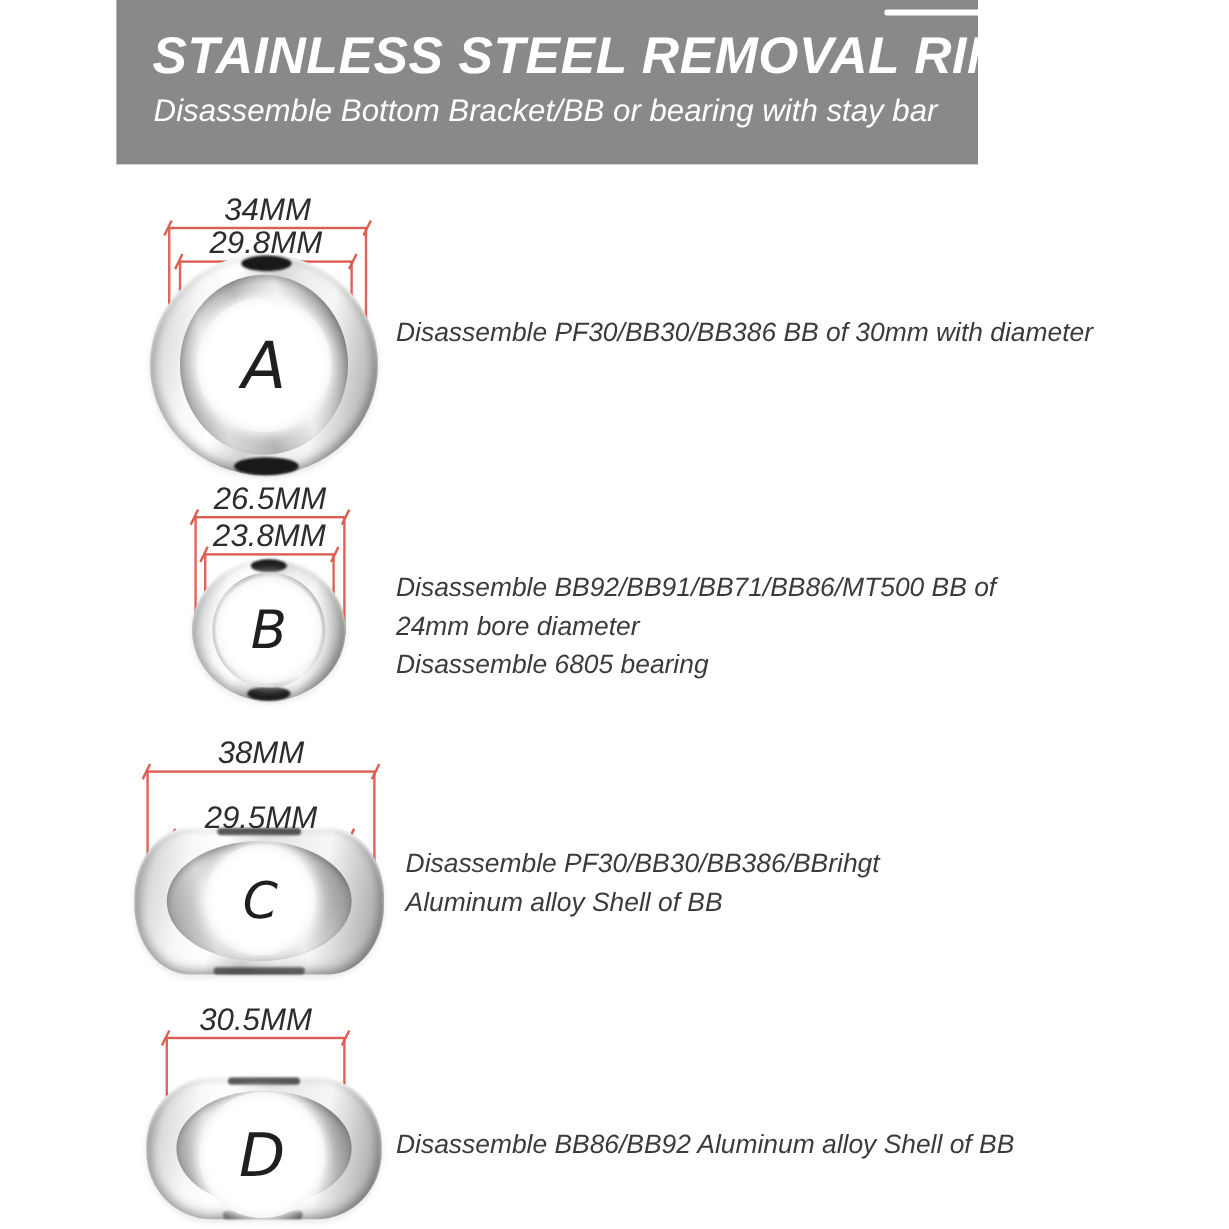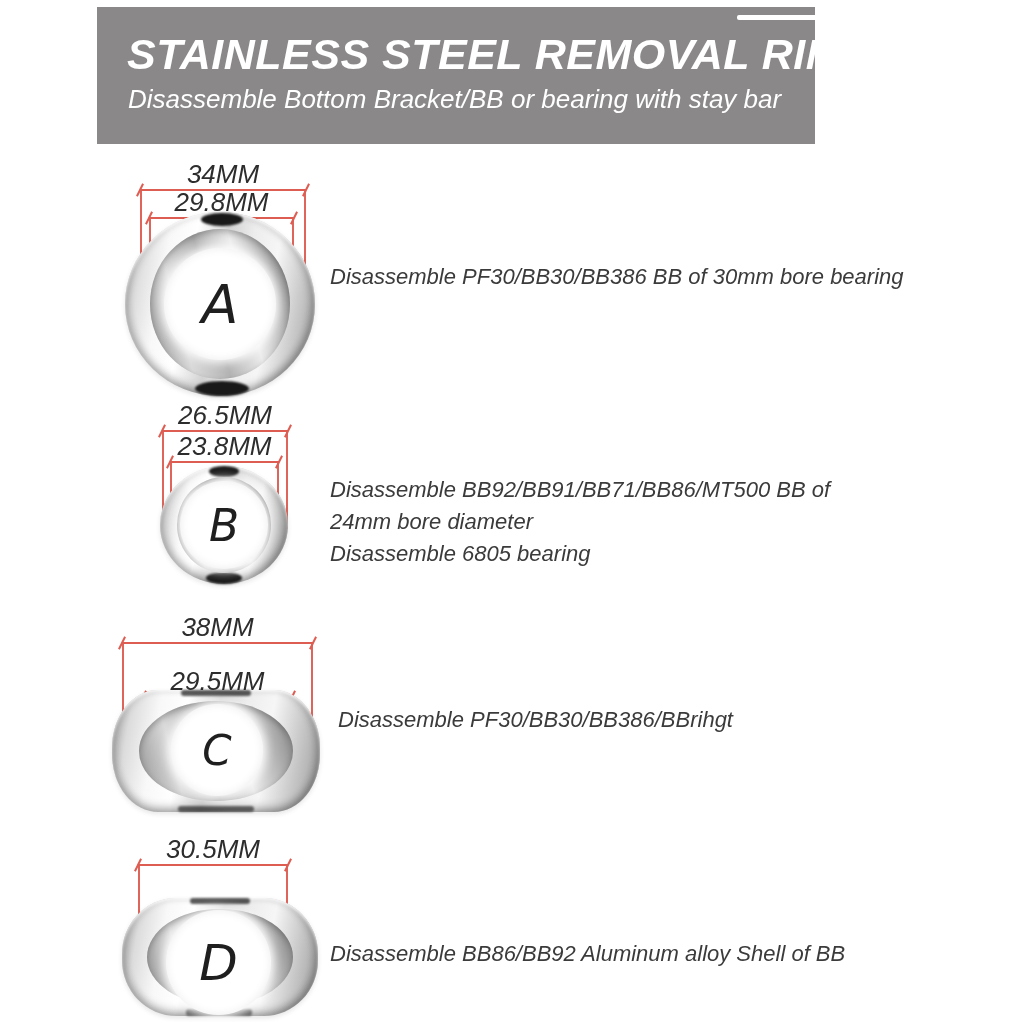--- a/index.html
+++ b/index.html
@@ -1,21 +1,21 @@
 <!DOCTYPE html>
 <html><head>
 <meta charset="utf-8">
 <style>
   * { margin:0; padding:0; box-sizing:border-box; }
   body { background:#ffffff; font-family:"Liberation Sans", sans-serif; }
   .stage { position:relative; width:1024px; height:1024px; background:#ffffff; overflow:hidden; }
   section { display:contents; }
 
   
-  .banner { position:absolute; left:97px; top:0; width:718px; height:137px; background:#8a8888;margin-top:7px; }
+  .banner { position:absolute; left:97px; top:0; width:718px; height:137px; background:#8a8888; }
   .title { position:absolute; left:30px; top:22px; font-size:43px; line-height:50px;
            font-style:italic; font-weight:700; color:#ffffff; letter-spacing:.5px; white-space:nowrap; }
   .subtitle { position:absolute; left:31px; top:76px; font-size:26px; line-height:32px;
            font-style:italic; font-weight:400; color:#ffffff; white-space:nowrap; }
   .speed-line { position:absolute; left:640px; top:8px; width:97px; height:5px; background:#ffffff; border-radius:2px; }
   .slashes { position:absolute; left:760px; top:1px; width:48px; height:20px; }
   .slashes i { position:absolute; top:2px; width:4px; height:16px; background:#ffffff; transform:rotate(26deg); border-radius:2px; }
   .slashes i:nth-child(1){ left:2px; } .slashes i:nth-child(2){ left:16px; } .slashes i:nth-child(3){ left:30px; }
   .magnifier { position:absolute; left:723px; top:34px; }
 
@@ -132,21 +132,21 @@
       <div class="shell">
         <div class="notch top"></div>
         <div class="notch bot"></div>
         <div class="bore"></div>
         <div class="face">
           <span class="letter">A</span>
         </div>
       </div>
     </figure>
     <div class="desc desc-a">
-      <div>Disassemble PF30/BB30/BB386 BB of 30mm bore bearing</div>
+      <div>Disassemble PF30/BB30/BB386 BB of 30mm with diameter</div>
     </div>
   </section>
 
   
   <section>
     <div class="dim b-outer">
       <div class="dim-label">26.5MM</div>
       <div class="dim-line"></div>
       <div class="ext l"></div>
       <div class="ext r"></div>
@@ -193,20 +193,21 @@
         <div class="notch top"></div>
         <div class="notch bot"></div>
         <div class="bore"></div>
         <div class="face">
           <span class="letter">C</span>
         </div>
       </div>
     </figure>
     <div class="desc desc-c">
       <div>Disassemble PF30/BB30/BB386/BBrihgt</div>
+      <div>Aluminum alloy Shell of BB</div>
     </div>
   </section>
 
   
   <section>
     <div class="dim d-outer">
       <div class="dim-label">30.5MM</div>
       <div class="dim-line"></div>
       <div class="ext l"></div>
       <div class="ext r"></div>

